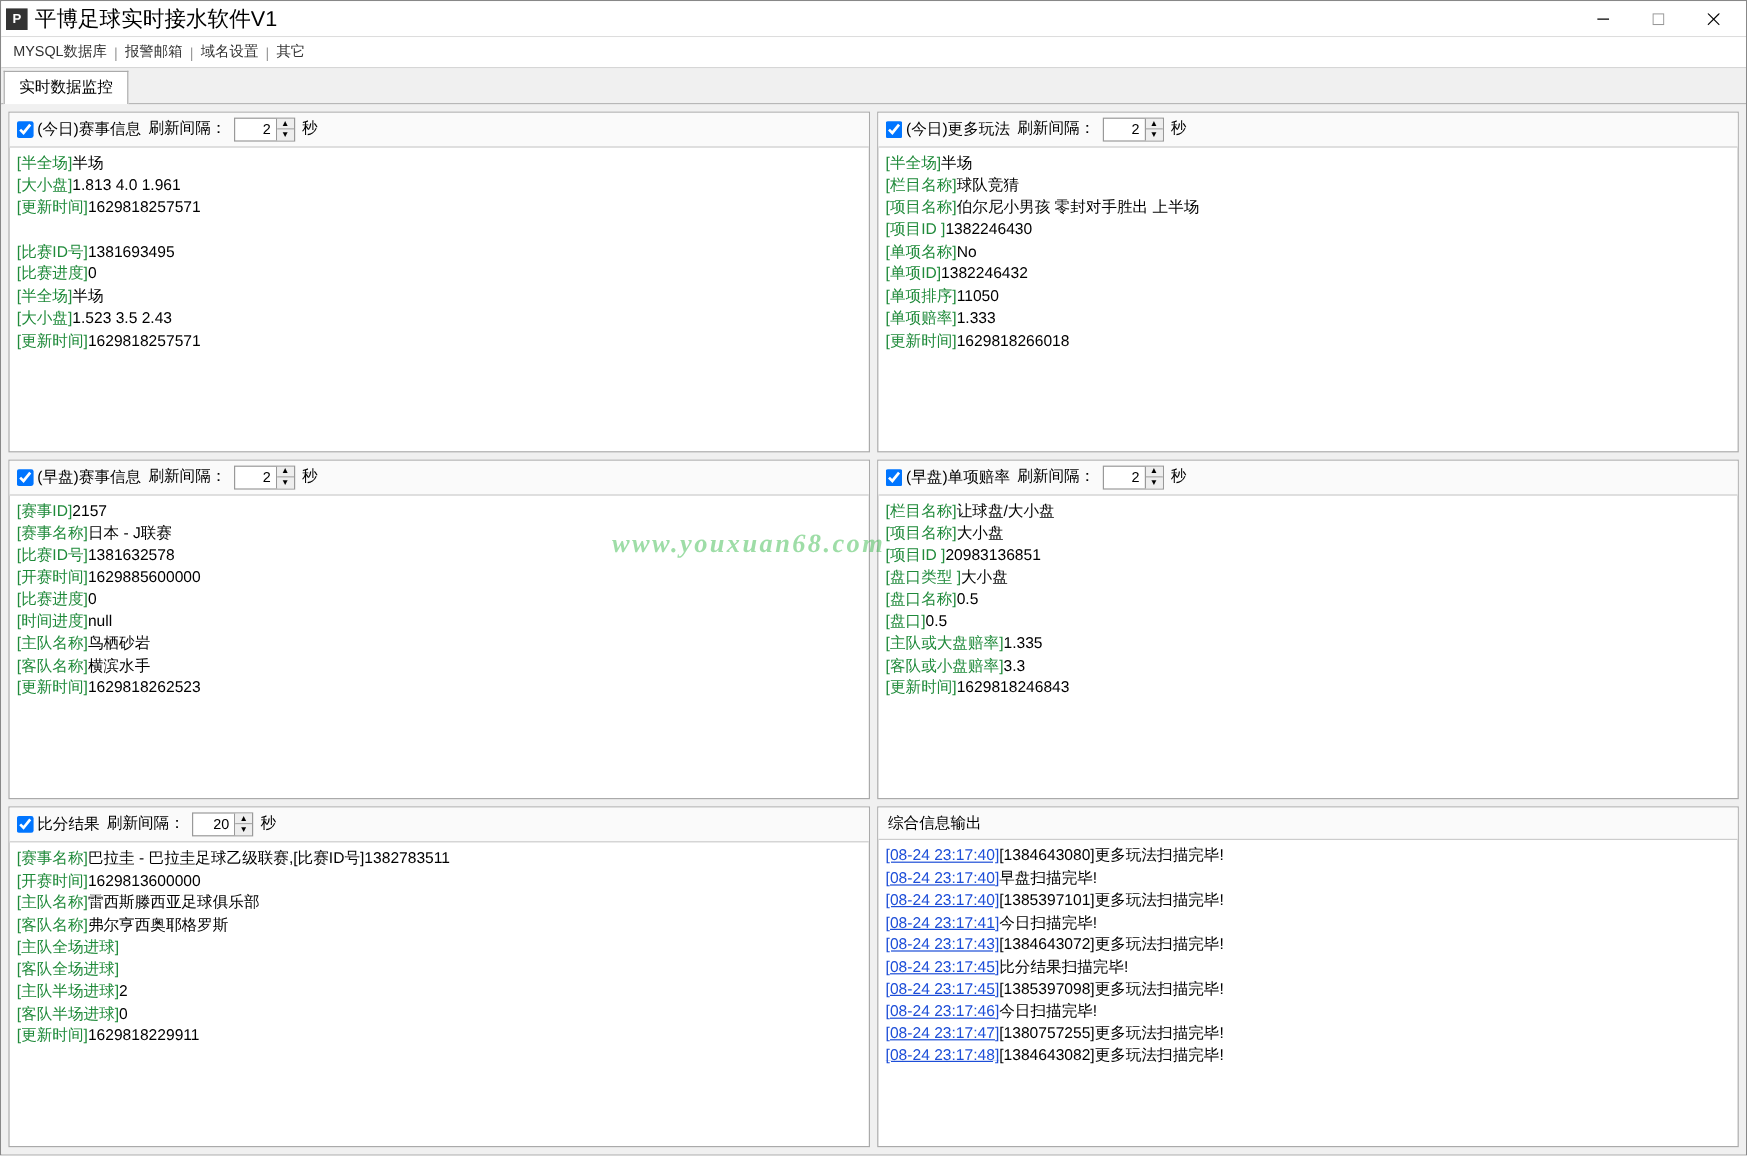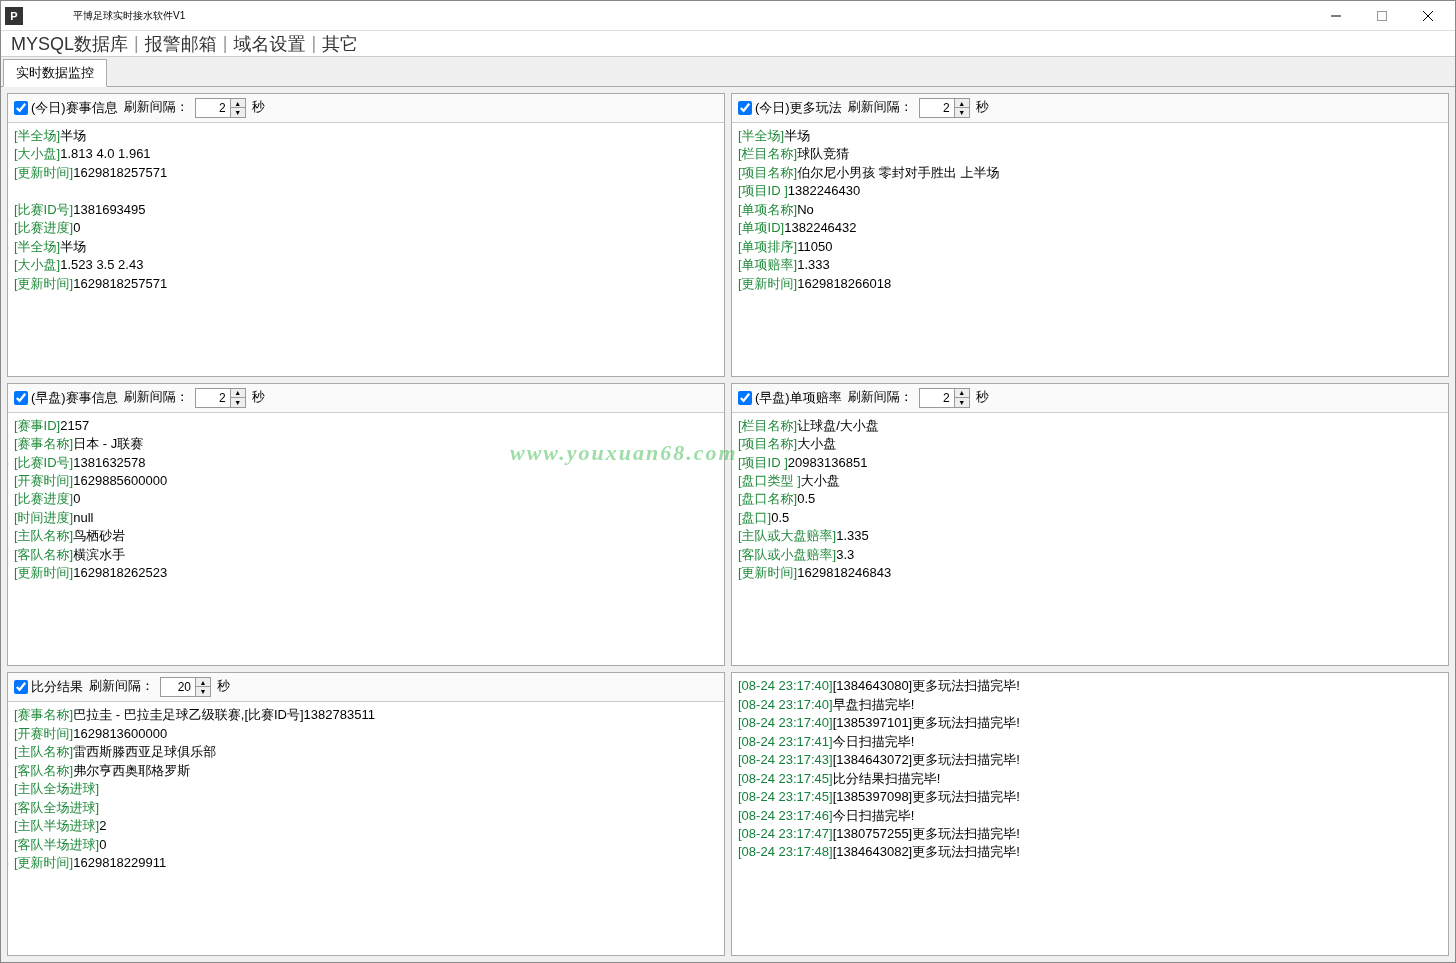--- a/index.html
+++ b/index.html
@@ -2,26 +2,26 @@
 <html><head>
   <meta charset="utf-8">
   <style>
     * { margin: 0; padding: 0; box-sizing: border-box; font-family: "Microsoft YaHei", "SimSun", sans-serif; }
     body { background: #fff; font-size: 13px; color: #000; overflow: hidden; }
     
     .window { width: 1456px; height: 963px; display: flex; flex-direction: column; border: 1px solid #888; }
     
     .title-bar { height: 30px; background: #fff; display: flex; align-items: center; padding: 0 4px; border-bottom: 1px solid #ddd; }
     .title-icon { width: 18px; height: 18px; background: #333; color: #fff; display: flex; align-items: center; justify-content: center; font-size: 11px; font-weight: bold; margin-right: 6px; }
-    .title-text { flex: 1; font-size: 10px; margin-left: 44px; }
+    .title-text { flex: 1; font-size: 18px; }
     .window-controls { display: flex; gap: 0; }
     .win-btn { width: 46px; height: 28px; display: flex; align-items: center; justify-content: center; cursor: default; font-family: monospace; }
     .win-btn svg { width: 10px; height: 10px; }
     
-    .menu-bar { height: 26px; background: #fff; display: flex; align-items: center; padding: 0 6px; border-bottom: 1px solid #ccc; font-size: 18px; color: #333; }
+    .menu-bar { height: 26px; background: #fff; display: flex; align-items: center; padding: 0 6px; border-bottom: 1px solid #ccc; font-size: 12px; color: #333; }
     .menu-item { padding: 0 4px; cursor: default; }
     .menu-sep { color: #999; padding: 0 2px; }
     
     .tab-bar { background: #f0f0f0; border-bottom: 1px solid #aaa; padding-top: 2px; padding-left: 2px; }
     .tab { display: inline-block; padding: 4px 12px; background: #fff; border: 1px solid #aaa; border-bottom: 1px solid #fff; margin-bottom: -1px; font-size: 13px; }
     
     .content { flex: 1; background: #f0f0f0; padding: 6px; display: flex; flex-direction: column; gap: 4px; }
     
     .top-controls { display: flex; align-items: center; justify-content: center; gap: 8px; padding: 6px 0 2px; }
     .checkbox-wrap { display: flex; align-items: center; gap: 3px; }
@@ -39,21 +39,21 @@
     .spinner-btns { display: flex; flex-direction: column; border-left: 1px solid #999; }
     .spin-btn { width: 14px; height: 9px; display: flex; align-items: center; justify-content: center; font-size: 7px; background: #eee; }
     .spin-btn:first-child { border-bottom: 1px solid #999; }
     
     .panel-body { flex: 1; overflow-y: scroll; padding: 4px 6px; font-family: "SimSun", "NSimSun", monospace; font-size: 13px; line-height: 1.42; white-space: pre-wrap; min-height: 0; }
     .panel-body::-webkit-scrollbar { width: 17px; }
     .panel-body::-webkit-scrollbar-track { background: #f0f0f0; border-left: 1px solid #ddd; }
     .panel-body::-webkit-scrollbar-thumb { background: #cdcdcd; border: 1px solid #aaa; }
     
     .lbl { color: #1f8a3a; }
-    .ts { color: #15803d; }
+    .ts { color: #1d4ed8; text-decoration: underline; }
     
     .watermark { position: absolute; top: 440px; left: 510px; font-size: 22px; font-style: italic; font-weight: bold; color: rgba(40, 180, 60, 0.45); font-family: "Times New Roman", serif; letter-spacing: 2px; pointer-events: none; z-index: 100; }
   </style>
 </head>
 <body>
 
 <div class="window">
   <div class="title-bar">
     <div class="title-icon">P</div>
     <div class="title-text">平博足球实时接水软件V1</div>
@@ -178,19 +178,22 @@
     <span class="spinner-btns">
       <span class="spin-btn">▲</span>
       <span class="spin-btn">▼</span>
     </span>
             </span>
       <span>秒</span>
           </div>
           <div class="panel-body"><div><span class="lbl">[赛事名称]</span>巴拉圭 - 巴拉圭足球乙级联赛,[比赛ID号]1382783511</div><div><span class="lbl">[开赛时间]</span>1629813600000</div><div><span class="lbl">[主队名称]</span>雷西斯滕西亚足球俱乐部</div><div><span class="lbl">[客队名称]</span>弗尔亨西奥耶格罗斯</div><div><span class="lbl">[主队全场进球]</span></div><div><span class="lbl">[客队全场进球]</span></div><div><span class="lbl">[主队半场进球]</span>2</div><div><span class="lbl">[客队半场进球]</span>0</div><div><span class="lbl">[更新时间]</span>1629818229911</div></div>
         </div>
       <div class="panel">
+          <div class="panel-header">
+      <span class="no-check">综合信息输出</span>
+          </div>
           <div class="panel-body"><div><span class="ts">[08-24 23:17:40]</span>[1384643080]更多玩法扫描完毕!</div><div><span class="ts">[08-24 23:17:40]</span>早盘扫描完毕!</div><div><span class="ts">[08-24 23:17:40]</span>[1385397101]更多玩法扫描完毕!</div><div><span class="ts">[08-24 23:17:41]</span>今日扫描完毕!</div><div><span class="ts">[08-24 23:17:43]</span>[1384643072]更多玩法扫描完毕!</div><div><span class="ts">[08-24 23:17:45]</span>比分结果扫描完毕!</div><div><span class="ts">[08-24 23:17:45]</span>[1385397098]更多玩法扫描完毕!</div><div><span class="ts">[08-24 23:17:46]</span>今日扫描完毕!</div><div><span class="ts">[08-24 23:17:47]</span>[1380757255]更多玩法扫描完毕!</div><div><span class="ts">[08-24 23:17:48]</span>[1384643082]更多玩法扫描完毕!</div></div>
         </div>
     </div>
   </div>
 </div>
 
 <div class="watermark">www.youxuan68.com</div>
 
 </body></html>

